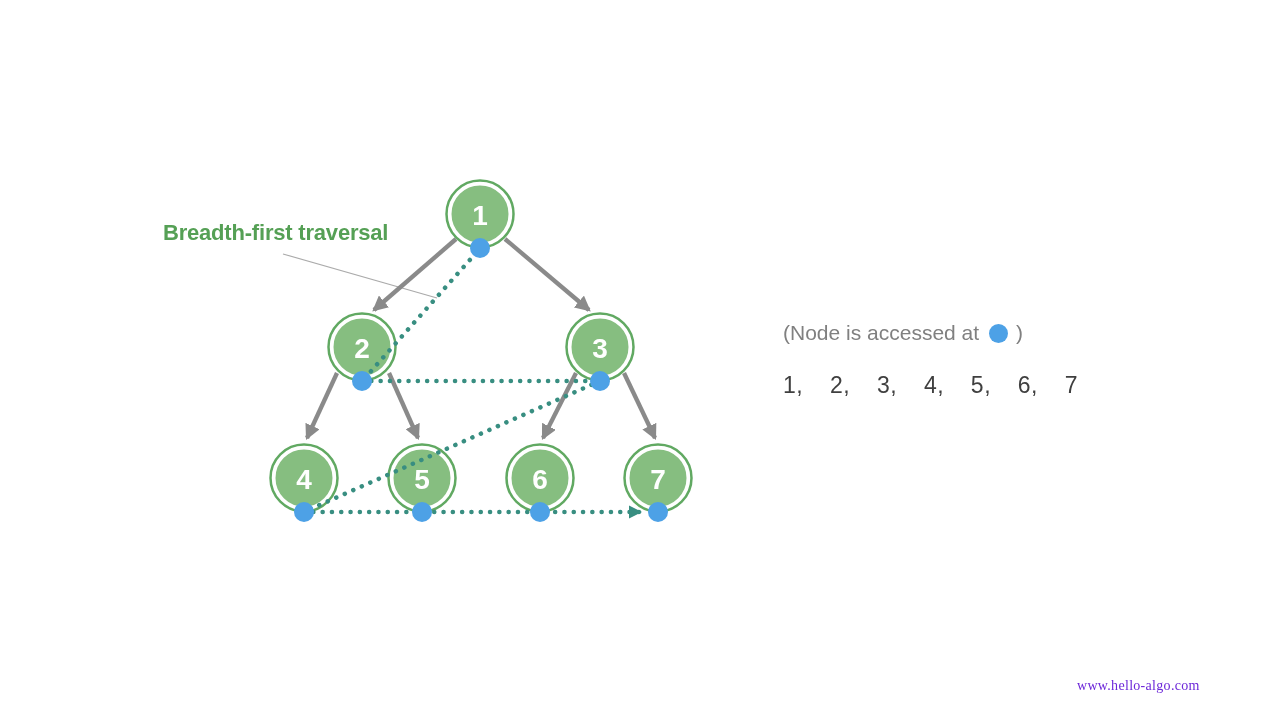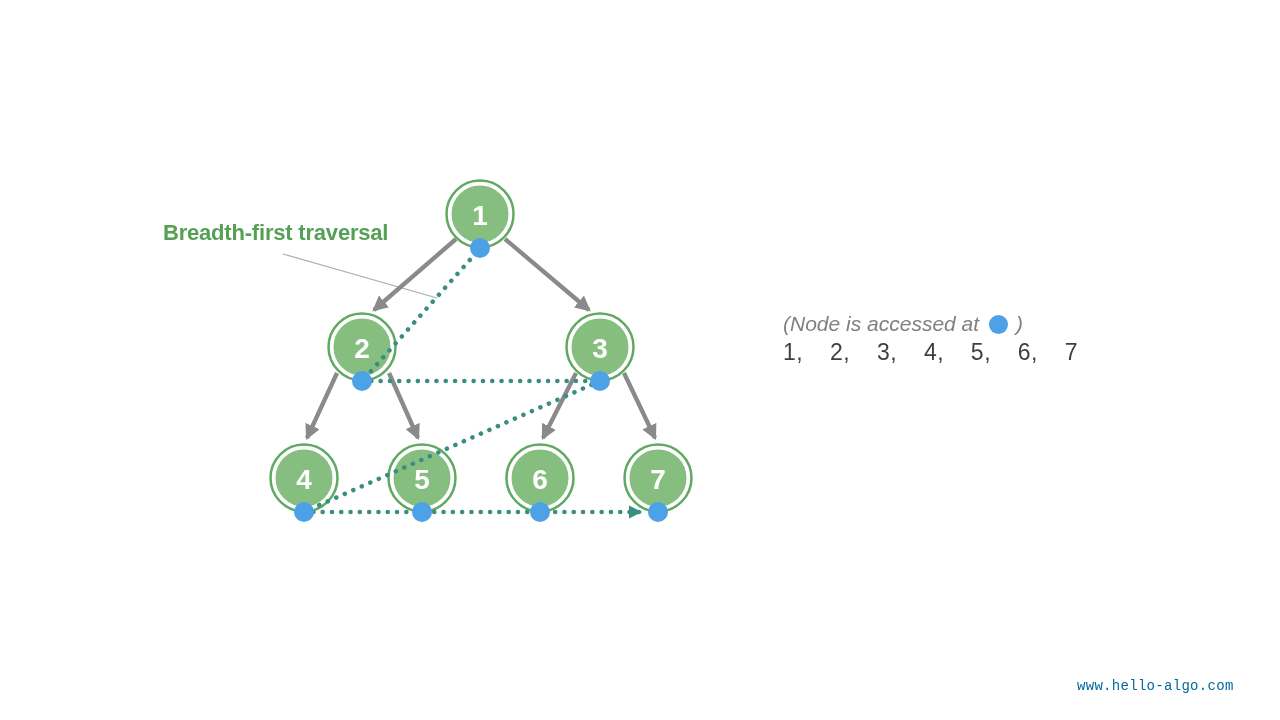--- a/index.html
+++ b/index.html
@@ -37,51 +37,50 @@
     left: 783px; top: 306px;
     white-space: nowrap;
   }
   .panel-title {
     font-size: 22px;
     font-weight: 700;
     color: #1A7AD1;
     line-height: 26px;
   }
   .panel-note {
-    margin-top: 4px;
+    margin-top: 13px;
     font-size: 21px;
     color: #808080;
     line-height: 28px;
-    font-style: italic;
   }
   .panel-note .inline-dot {
     display: inline-block;
     width: 19px; height: 19px;
     border-radius: 50%;
     background: #4DA1E6;
     vertical-align: -3px;
     margin: 0 8px 0 10px;
   }
   .panel-sequence {
-    margin-top: 0;
+    margin-top: 24px;
     font-size: 23px;
     color: #3F3F3F;
     line-height: 28px;
     white-space: pre;
     word-spacing: 6.5px;
     letter-spacing: 0.5px;
   }
 
   .watermark {
     position: absolute;
     left: 1077px; top: 678px;
-    font-family: Liberation Mono, monospace;
+    font-family: Liberation Serif, serif;
     font-size: 14px;
     letter-spacing: 0.3px;
-    color: #0369a1;
+    color: #6d28d9;
     white-space: nowrap;
   }
 </style>
 </head>
 <body>
 
 <div class="canvas">
 
   <svg class="tree-svg" width="1280" height="720" viewBox="0 0 1280 720">
     <defs>

